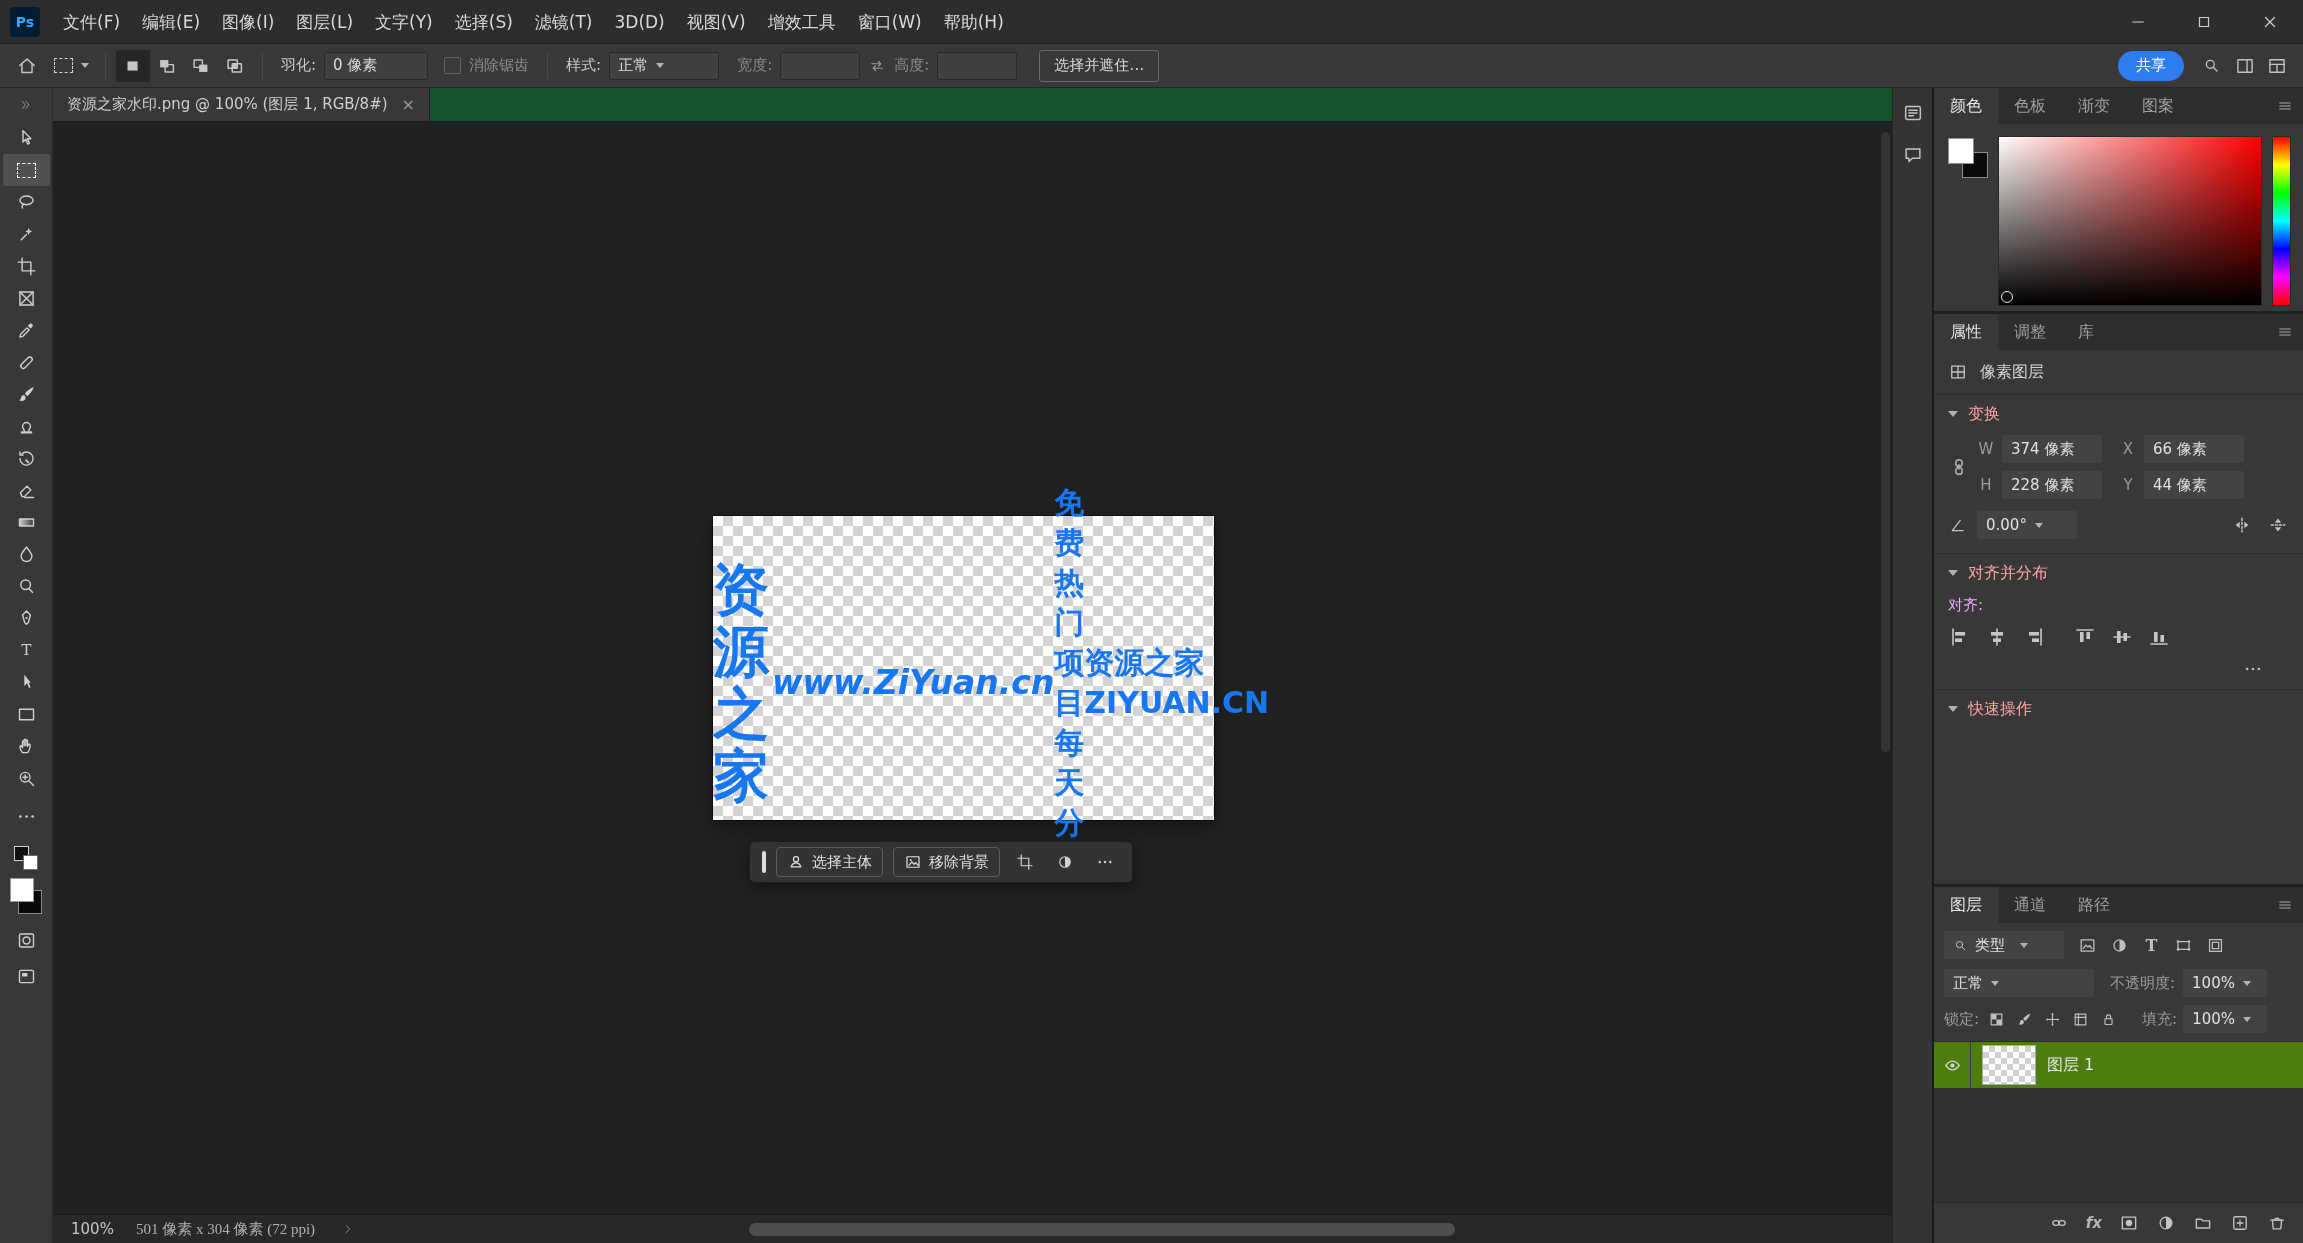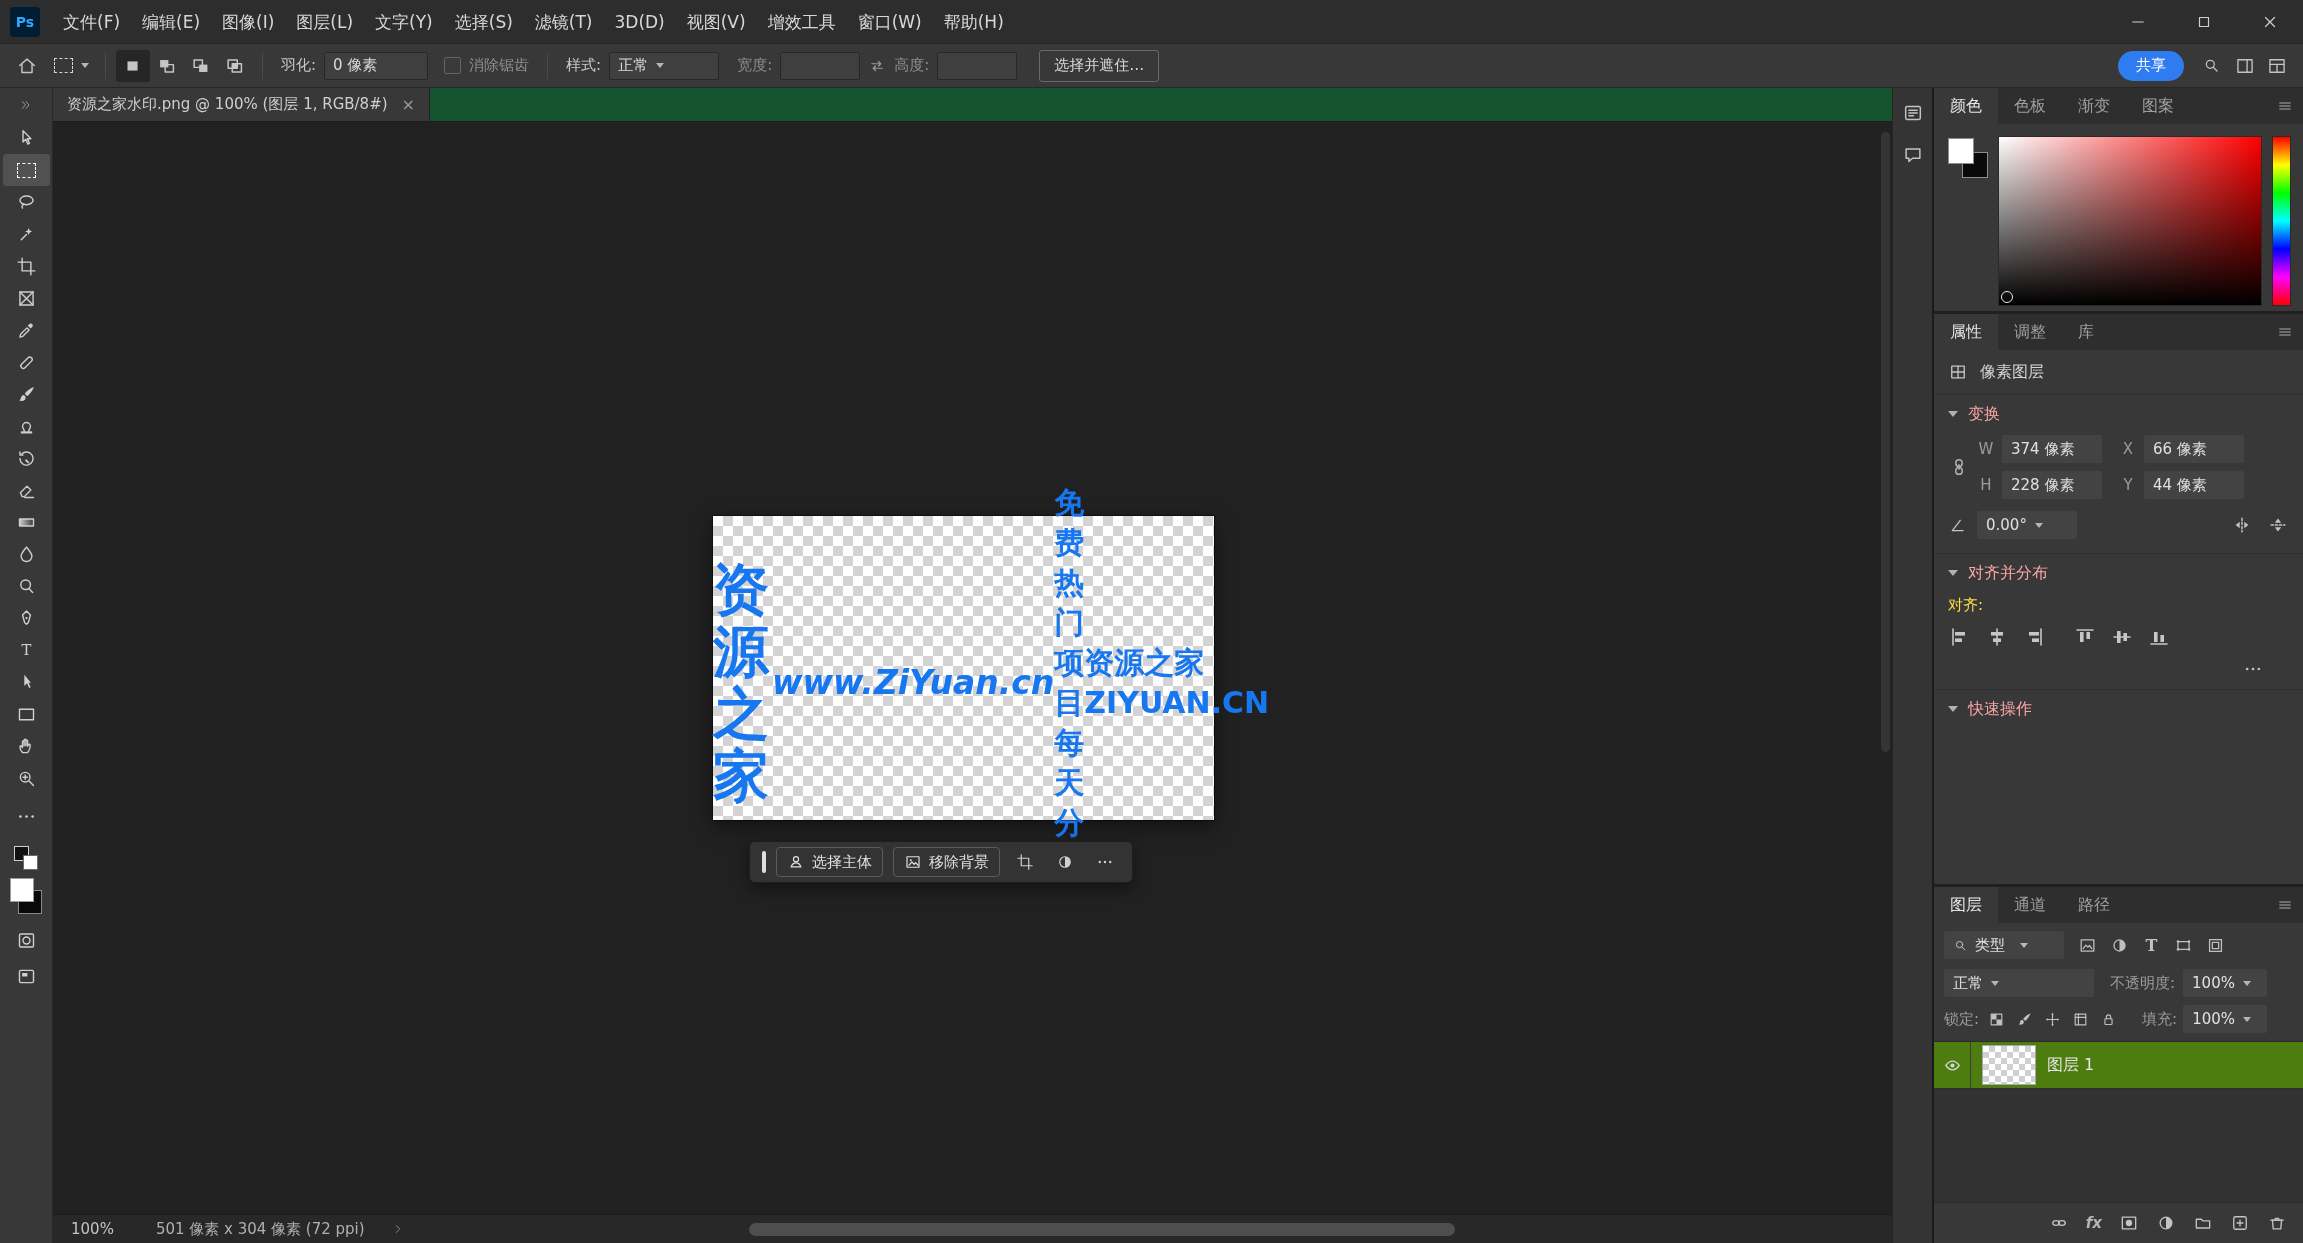--- a/index.html
+++ b/index.html
@@ -125,21 +125,21 @@
   
   .pl-row{height:44px;display:flex;align-items:center;gap:12px;padding:0 14px;color:#d4d4d4;font-size:16px;flex:none;}
   .tf-grid{display:flex;gap:4px;padding:2px 14px 10px 10px;flex:none;}
   .tf-link{width:30px;display:flex;align-items:center;justify-content:center;color:#b0b0b0;}
   .tf-rows{display:flex;flex-direction:column;gap:8px;flex:1;}
   .tf-line{display:flex;align-items:center;gap:8px;}
   .tf-lab{width:16px;text-align:center;color:#9c9c9c;font-size:15px;}
   .tf-field{width:100px;}
   .angle-row{display:flex;align-items:center;gap:10px;padding:2px 14px 14px 14px;flex:none;}
   .fl198{margin-left:auto;display:flex;gap:14px;}
-  .al-label{padding:4px 14px 2px;color:#fde047;font-size:15px;flex:none;}
+  .al-label{padding:4px 14px 2px;color:#f0abfc;font-size:15px;flex:none;}
   .al-icons{display:flex;gap:13px;padding:8px 14px 4px;color:#c6c6c6;flex:none;}
   .al-icons svg.ic{width:24px;height:24px;}
   .al-more{display:flex;justify-content:flex-end;padding:6px 40px 10px 0;color:#bdbdbd;flex:none;}
 
   
   .ly-filter{display:flex;align-items:center;gap:8px;padding:8px 10px;flex:none;}
   .ly-filter .pfield{width:120px;gap:7px;}
   .ly-ficons{display:flex;gap:5px;margin-left:2px;color:#c0c0c0;}
   .ly-ficons .fi{width:27px;height:27px;display:flex;align-items:center;justify-content:center;border-radius:3px;}
   .fi svg.ic{width:19px;height:19px;}
@@ -159,21 +159,21 @@
   .ly-name{font-size:16px;color:#e4e4e4;}
   .ly-bottom{height:40px;border-top:1px solid #2c2c2c;display:flex;align-items:center;justify-content:flex-end;
              gap:17px;padding:0 16px;color:#b5b5b5;flex:none;background:#383838;}
   .ly-bottom svg.ic{width:20px;height:20px;}
   .fx-glyph{font-size:15px;font-style:italic;font-weight:bold;color:#b5b5b5;}
 
   
   .statusbar{position:absolute;left:53px;top:1214px;width:1839px;height:29px;background:#282828;
              border-top:1px solid #1c1c1c;display:flex;align-items:center;font-size:15px;color:#b5b5b5;box-sizing:border-box;}
   .sb-zoom{margin-left:18px;color:#c5c5c5;}
-  .sb-dims{margin-left:42px;color:#b0b0b0;}
+  .sb-dims{margin-left:22px;color:#b0b0b0;font-family:Liberation Serif, serif;}
   .sb-chev{margin-left:26px;color:#8f8f8f;}
   .hscroll{position:absolute;left:696px;top:8px;width:706px;height:13px;background:#4e4e4e;border-radius:7px;}
 </style>
 </head>
 <body>
 
 <div class="menubar">
   <div class="ps-logo">Ps</div>
   <span class="menu">文件(F)</span>
   <span class="menu">编辑(E)</span>

